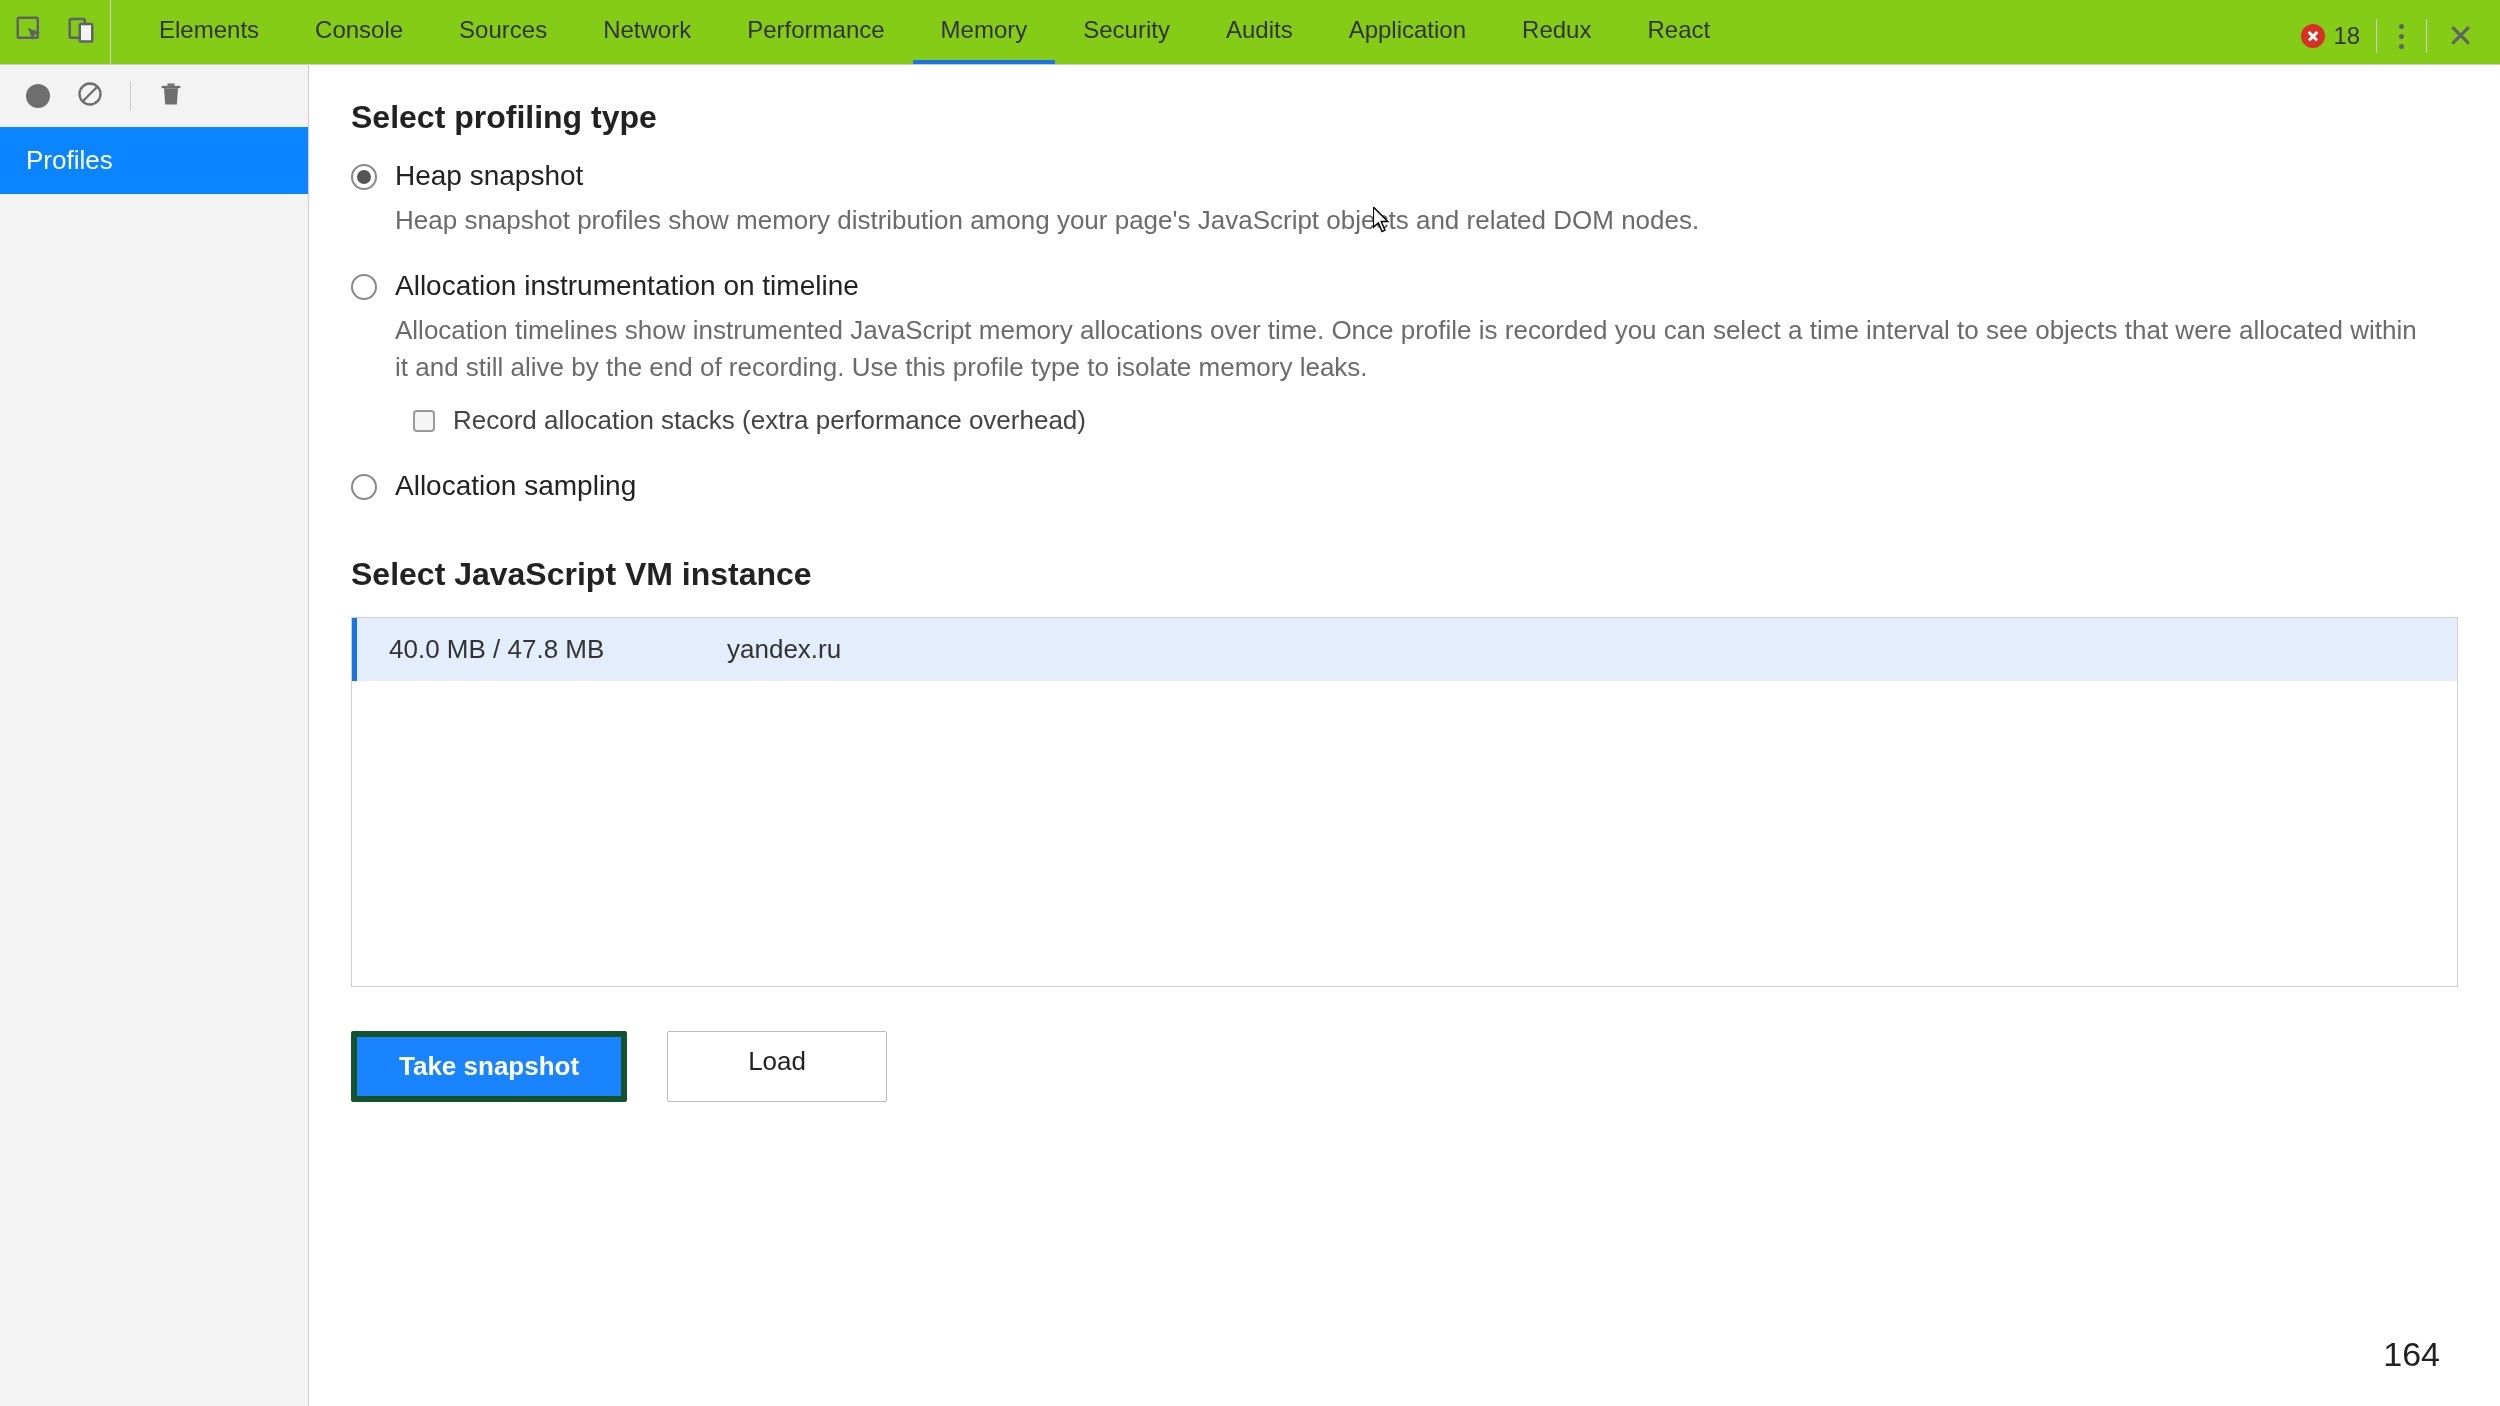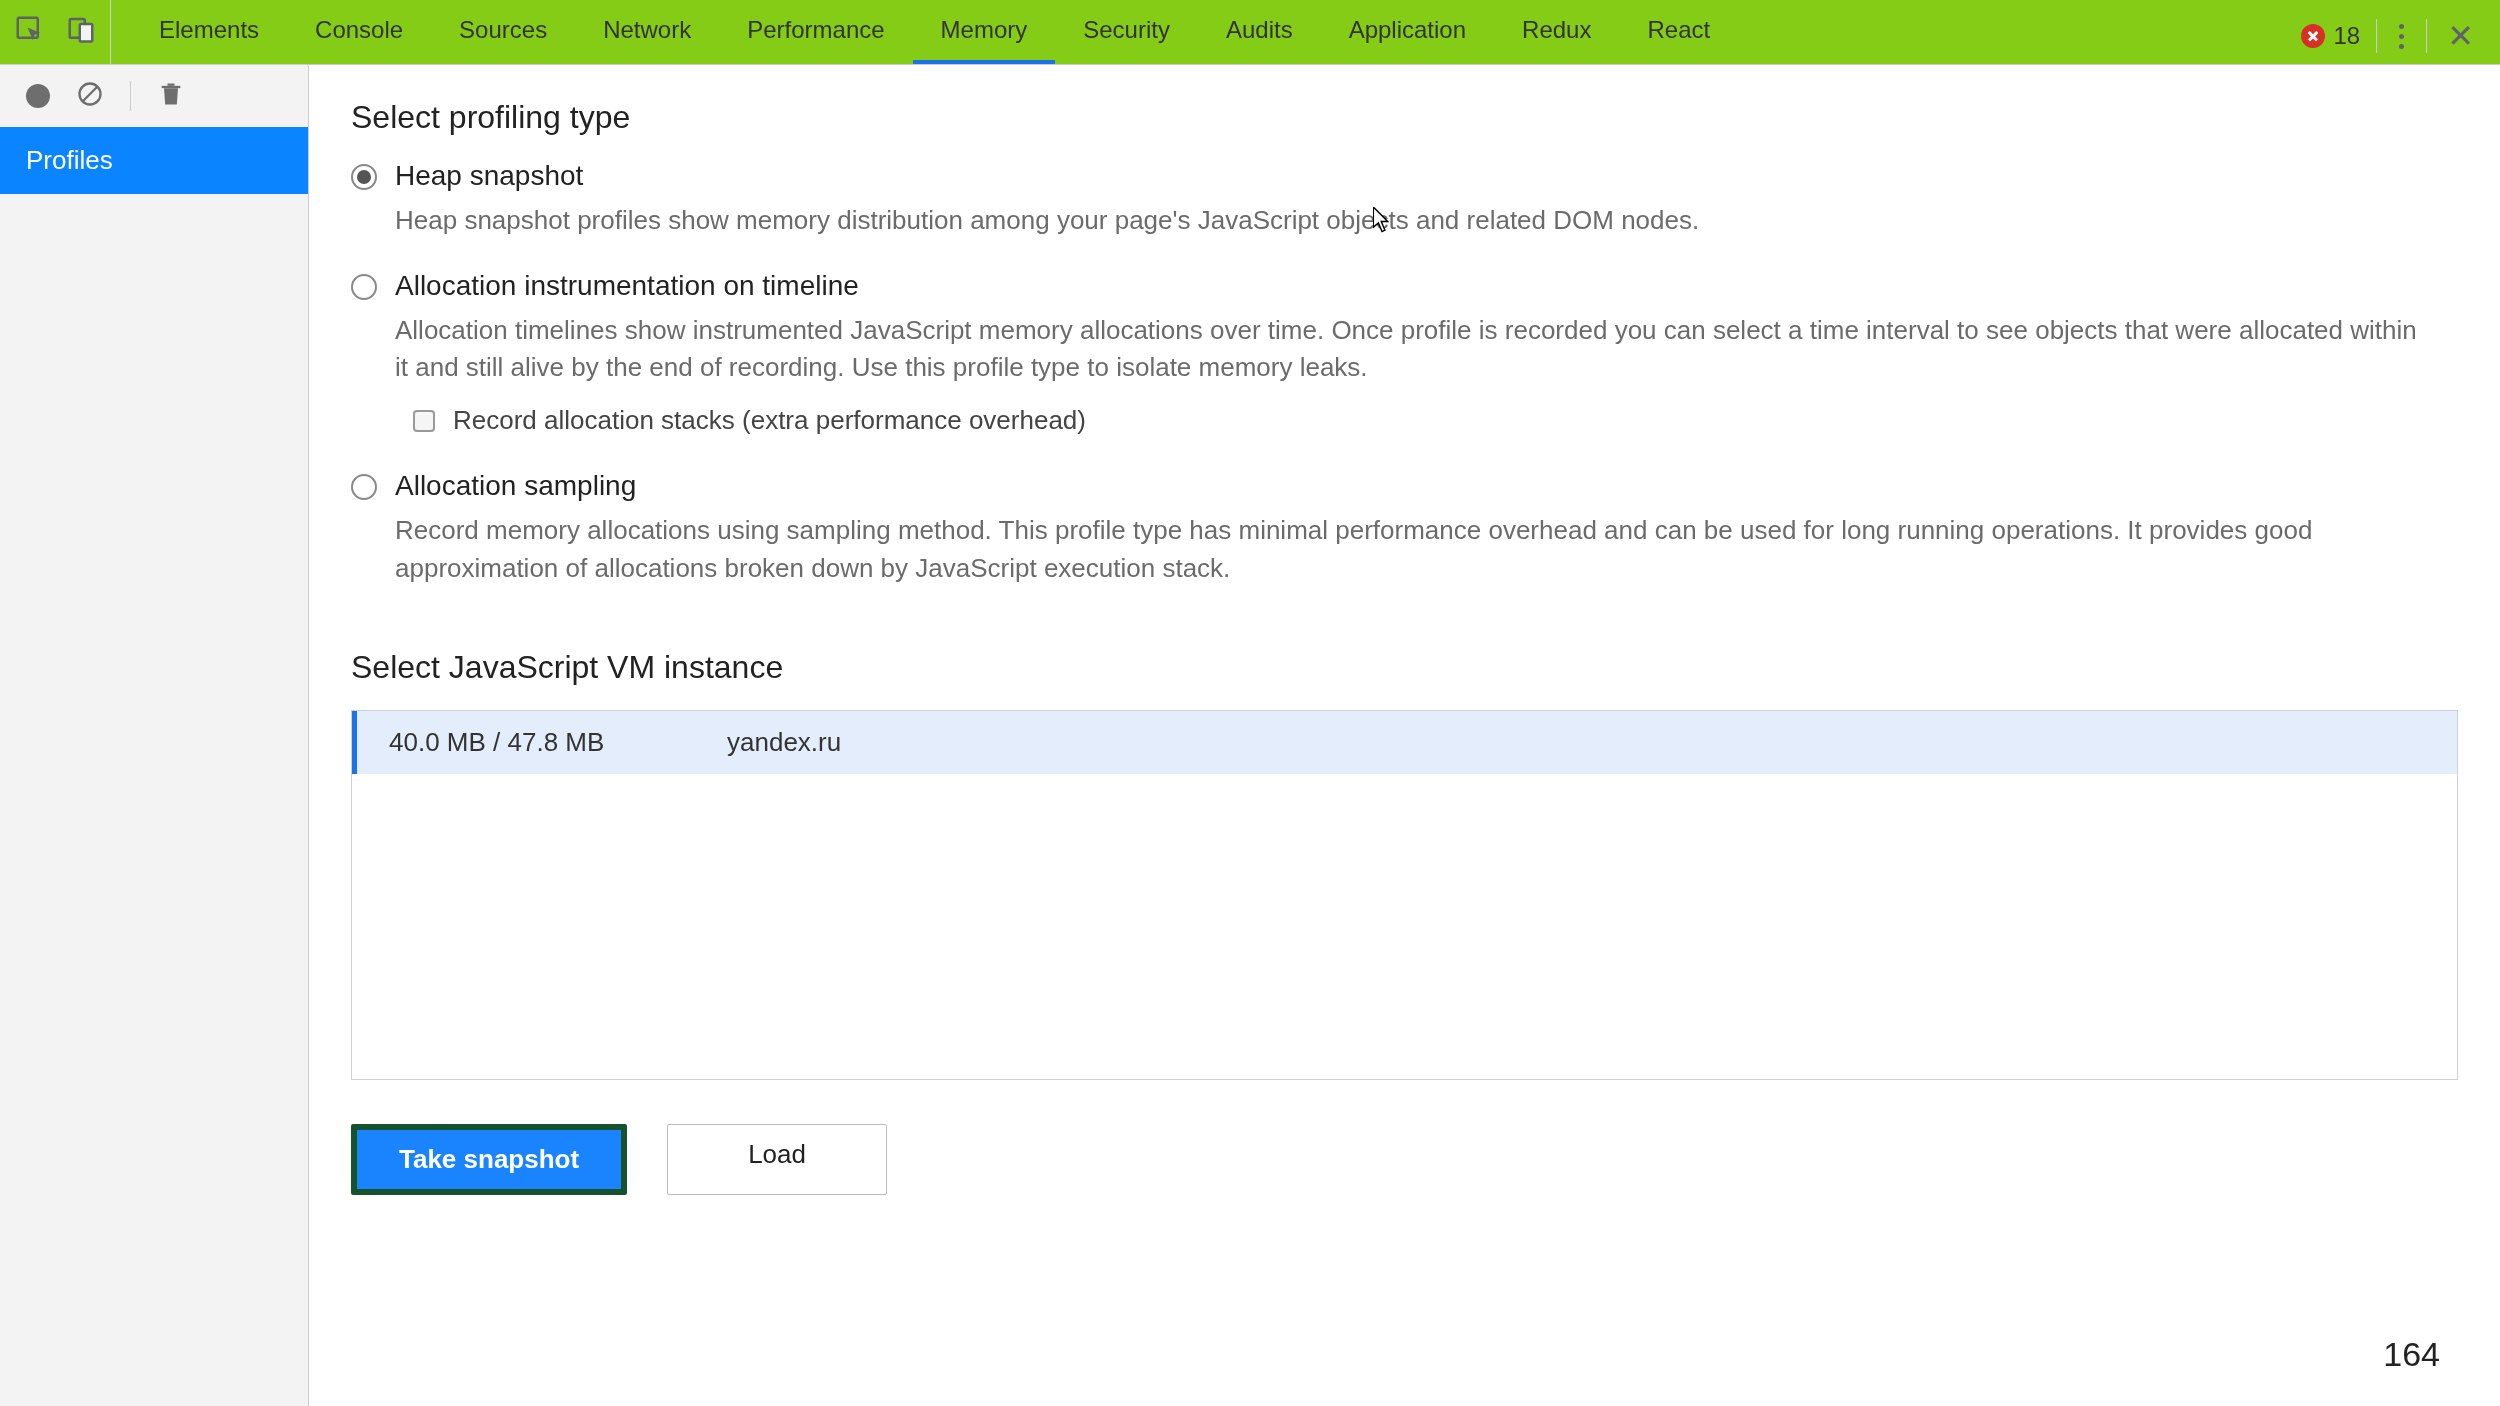--- a/index.html
+++ b/index.html
@@ -43,21 +43,21 @@
   
   .body { display: flex; height: calc(100% - 55px); }
   .sidebar { width: 309px; background: #f3f3f3; border-right: 1px solid #ccc; display: flex; flex-direction: column; }
   .side-toolbar { height: 62px; display: flex; align-items: center; gap: 26px; padding: 0 26px; color: #6e6e6e; }
   .side-toolbar .rec { width: 24px; height: 24px; background: #6e6e6e; border-radius: 50%; }
   .side-toolbar svg { width: 28px; height: 28px; }
   .side-list { flex: 1; }
   .side-item { padding: 18px 26px; font-size: 26px; color: #fff; background: #0a84ff; }
 
   .main { flex: 1; padding: 28px 42px; position: relative; }
-  h2.section { font-size: 32px; font-weight: 400; color: #222; margin-bottom: 24px; margin-top: 6px; }
+  h2.section { font-size: 32px; font-weight: 700; color: #222; margin-bottom: 24px; margin-top: 6px; }
   h2.section.second { margin-top: 44px; }
 
   .option { display: flex; align-items: flex-start; gap: 18px; margin-bottom: 12px; }
   .radio {
     width: 26px; height: 26px; border: 2px solid #888; border-radius: 50%; background: #fff; margin-top: 4px; position: relative; flex-shrink: 0;
   }
   .radio.checked::after { content: ""; position: absolute; top: 50%; left: 50%; width: 14px; height: 14px; background: #555; border-radius: 50%; transform: translate(-50%,-50%); }
   .opt-body { flex: 1; }
   .opt-title { font-size: 28px; color: #222; margin-bottom: 10px; }
   .opt-desc  { font-size: 26px; color: #6b6b6b; line-height: 1.45; margin-bottom: 18px; max-width: 2040px; }
@@ -201,21 +201,20 @@
           <span class="checkbox"></span>
           <span class="sub-check-label">Record allocation stacks (extra performance overhead)</span>
         </div>
       </div>
     </div>
 
     <div class="option">
       <span class="radio"></span>
       <div class="opt-body">
         <div class="opt-title">Allocation sampling</div>
-        <div class="opt-desc">Record memory allocations using sampling method. This profile type has minimal performance overhead and can be used for long running operations. It provides good approximation of allocations broken down by JavaScript execution stack.</div>
       </div>
     </div>
 
     <h2 class="section second">Select JavaScript VM instance</h2>
 
     <div class="vm-box">
       <div class="vm-row">
         <span class="vm-mem">40.0 MB / 47.8 MB</span>
         <span class="vm-name">yandex.ru</span>
       </div>

